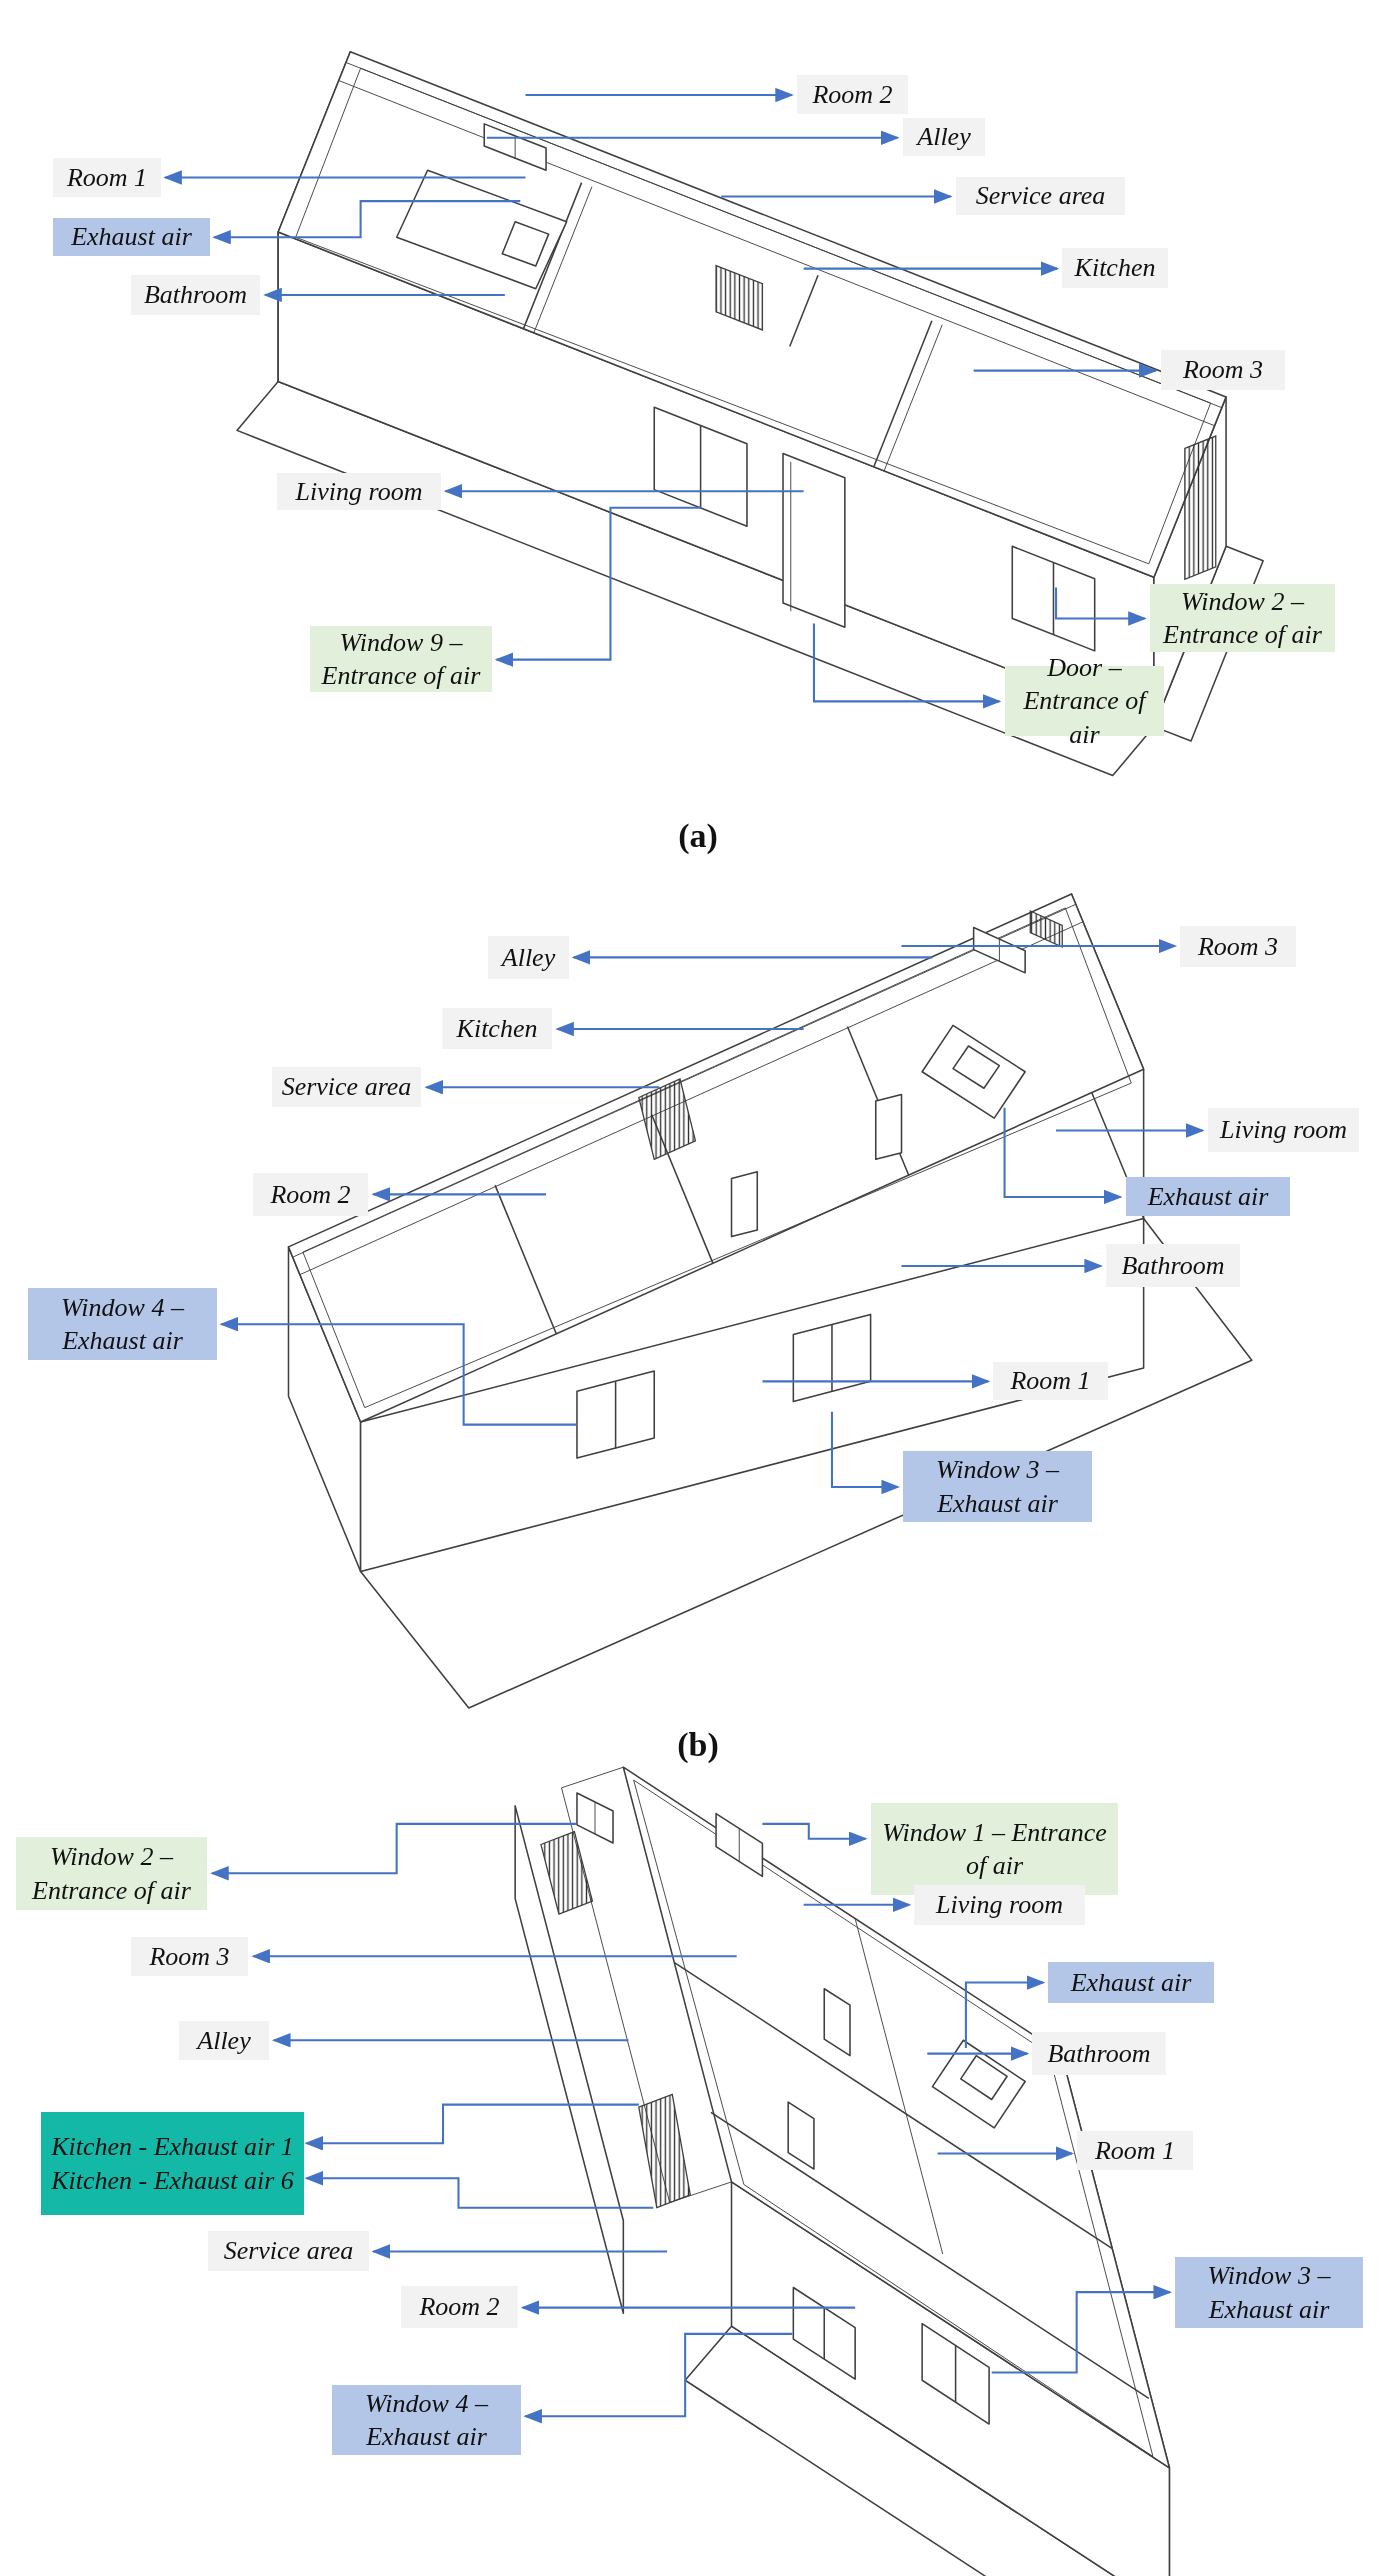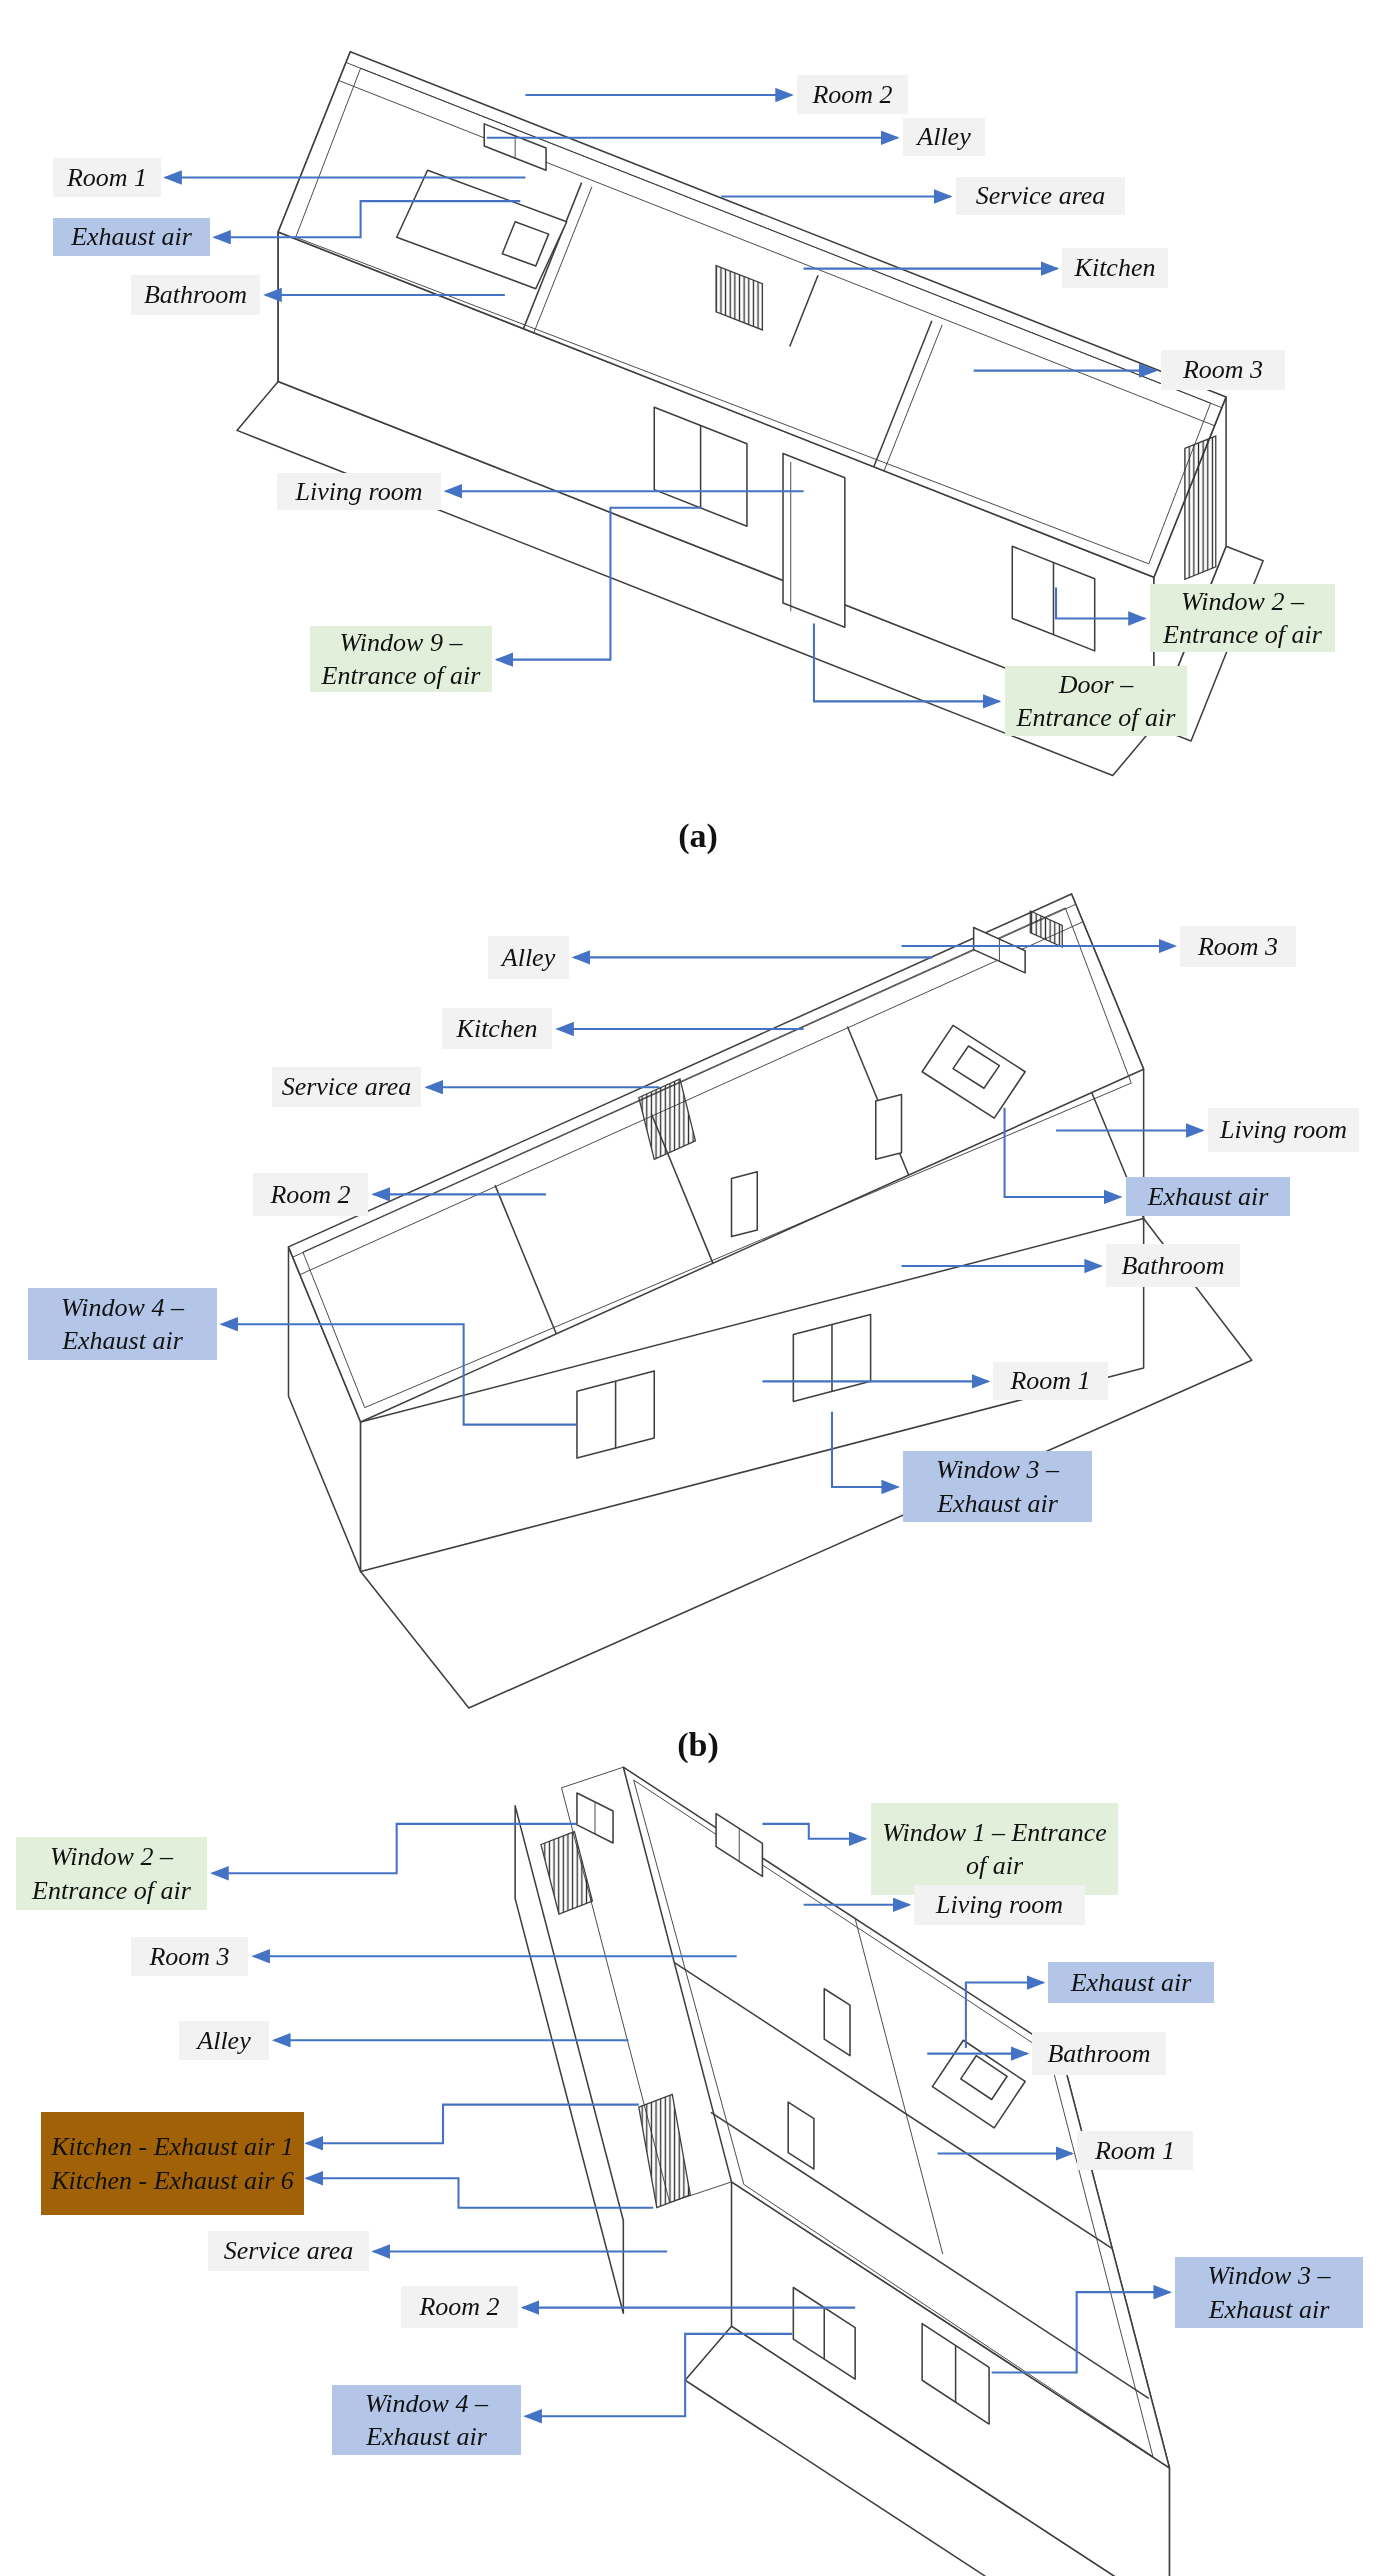--- a/index.html
+++ b/index.html
@@ -189,21 +189,21 @@
       <div>Living room</div>
     </div>
     <div class="label supply" style="left: 310px; top: 626px; width: 182px; height: 66px; background: rgb(226, 239, 218); color: rgb(17, 17, 17);">
       <div>Window 9 –</div>
       <div>Entrance of air</div>
     </div>
     <div class="label supply" style="left: 1150px; top: 584px; width: 185px; height: 68px; background: rgb(226, 239, 218); color: rgb(17, 17, 17);">
       <div>Window 2 –</div>
       <div>Entrance of air</div>
     </div>
-    <div class="label supply" style="left: 1005px; top: 666px; width: 182px; height: 70px; background: rgb(226, 239, 218); color: rgb(17, 17, 17);">
+    <div class="label supply" style="left: 1005px; top: 666px; width: 159px; height: 70px; background: rgb(226, 239, 218); color: rgb(17, 17, 17);">
       <div>Door –</div>
       <div>Entrance of air</div>
     </div>
     <div class="caption" style="left: 698px; top: 817px;">(a)</div>
     <div class="label room" style="left: 488px; top: 936px; width: 81px; height: 43px; background: rgb(242, 242, 242); color: rgb(17, 17, 17);">
       <div>Alley</div>
     </div>
     <div class="label room" style="left: 442px; top: 1008px; width: 110px; height: 41px; background: rgb(242, 242, 242); color: rgb(17, 17, 17);">
       <div>Kitchen</div>
     </div>
@@ -253,21 +253,21 @@
     </div>
     <div class="label exhaust" style="left: 1048px; top: 1962px; width: 166px; height: 41px; background: rgb(180, 198, 231); color: rgb(17, 17, 17);">
       <div>Exhaust air</div>
     </div>
     <div class="label room" style="left: 179px; top: 2021px; width: 90px; height: 39px; background: rgb(242, 242, 242); color: rgb(17, 17, 17);">
       <div>Alley</div>
     </div>
     <div class="label room" style="left: 1032px; top: 2032px; width: 134px; height: 43px; background: rgb(242, 242, 242); color: rgb(17, 17, 17);">
       <div>Bathroom</div>
     </div>
-    <div class="label exhaust" style="left: 41px; top: 2112px; width: 263px; height: 103px; background: #a16207; color: rgb(17, 17, 17);">
+    <div class="label exhaust" style="left: 41px; top: 2112px; width: 263px; height: 103px; background: #14b8a6; color: rgb(17, 17, 17);">
       <div>Kitchen - Exhaust air 1</div>
       <div>Kitchen - Exhaust air 6</div>
     </div>
     <div class="label room" style="left: 1077px; top: 2131px; width: 116px; height: 39px; background: rgb(242, 242, 242); color: rgb(17, 17, 17);">
       <div>Room 1</div>
     </div>
     <div class="label room" style="left: 208px; top: 2231px; width: 161px; height: 40px; background: rgb(242, 242, 242); color: rgb(17, 17, 17);">
       <div>Service area</div>
     </div>
     <div class="label exhaust" style="left: 1175px; top: 2257px; width: 188px; height: 71px; background: rgb(180, 198, 231); color: rgb(17, 17, 17);">

